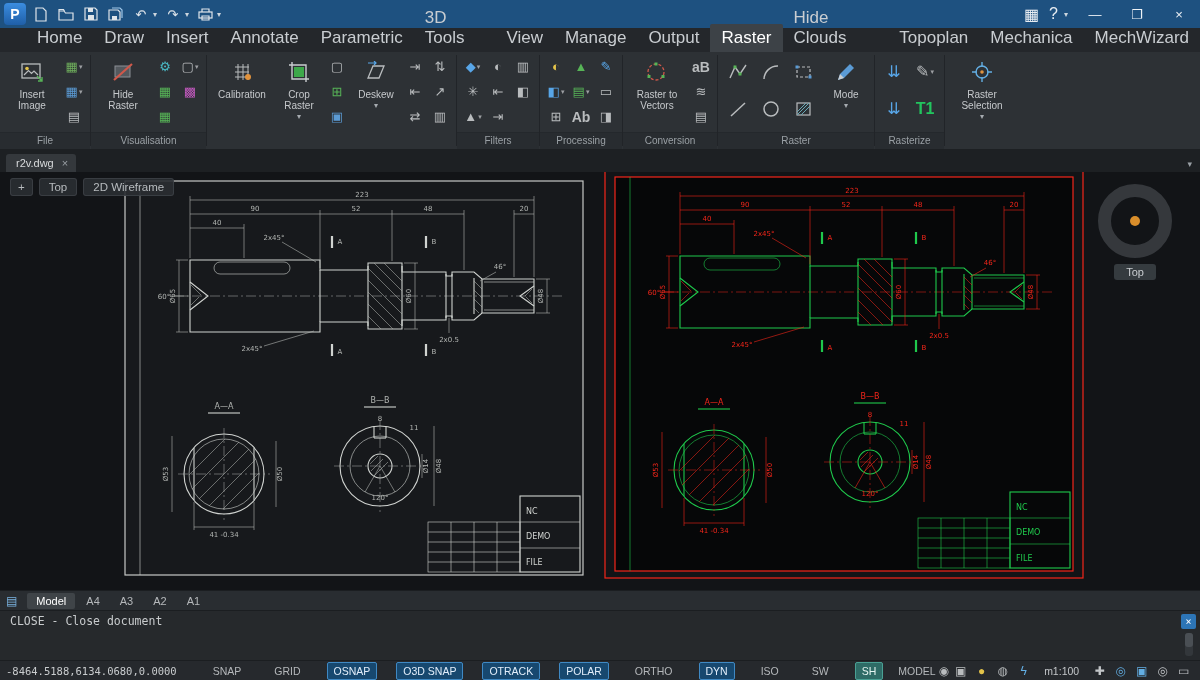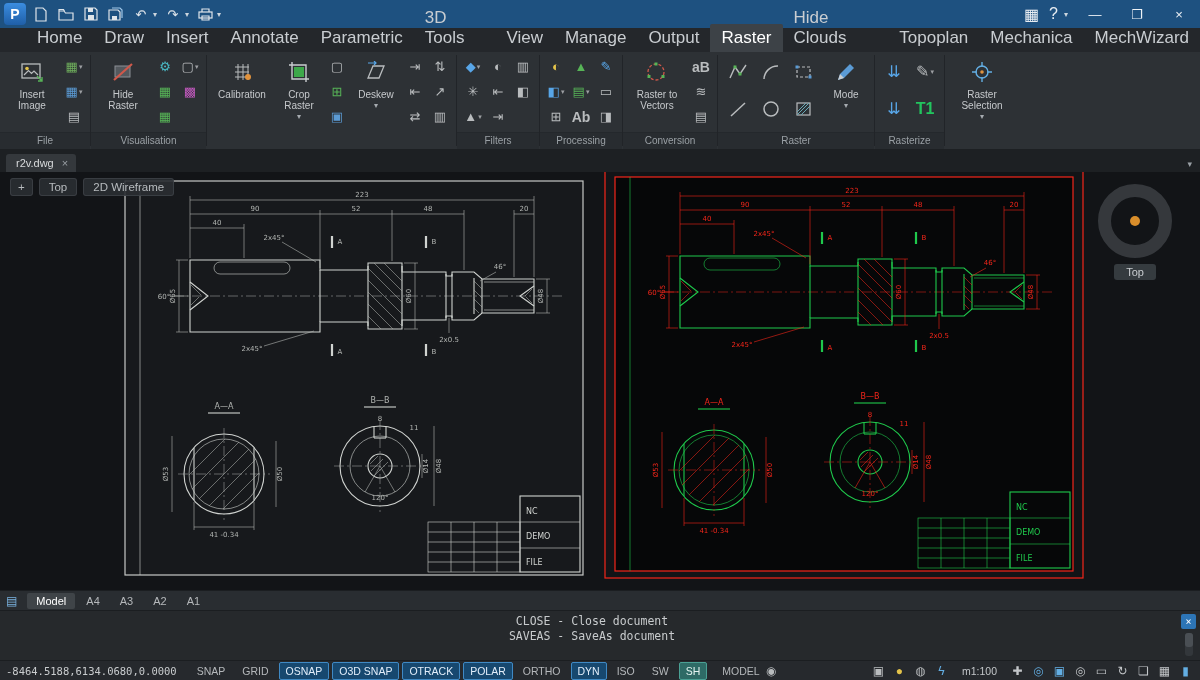--- a/index.html
+++ b/index.html
@@ -108,35 +108,35 @@
   .layoutbar { height:20px; background:#292d31; border-top:1px solid #1b1e21; display:flex;
                align-items:center; gap:2px; padding-left:6px; flex:0 0 20px; }
   .lb-icon { color:#7ab3e0; font-size:12px; margin-right:8px; }
   .ltab { font-size:11px; color:#b5b8bb; padding:2px 9px; }
   .ltab.active { background:#3f4448; color:#ffffff; border-radius:2px; }
 
   
   .cmd { height:50px; background:#26292c; position:relative; padding:3px 26px 3px 10px;
          font-family:"DejaVu Sans Mono", monospace; font-size:11.5px; color:#c8cbcd;
          flex:0 0 50px; border-top:1px solid #1b1e21; }
-  .cmd .line { line-height:15px; white-space:pre;text-align:center; }
+  .cmd .line { line-height:15px; white-space:pre; }
   .cmd-close { position:absolute; right:4px; top:3px; width:15px; height:15px;
                background:var(--accent,#2d75b6); color:#fff; font-size:10px; display:flex;
                align-items:center; justify-content:center; border-radius:2px; }
   .cmd-scroll { position:absolute; right:7px; top:22px; bottom:4px; width:8px; background:#33373b;
                 border-radius:3px; }
   .cmd-scroll .thumb { width:8px; height:14px; background:#4a4f54; border-radius:3px; }
 
   
   .statusbar { height:20px; background:#26292d; border-top:1px solid #1b1e21; display:flex;
                align-items:center; gap:3px; padding:0 6px; font-size:10.5px; color:#b5b8bb;
                flex:0 0 20px; }
   .coords { font-family:"DejaVu Sans Mono", monospace; font-size:10.5px; color:#c9ccce;
             margin-right:10px; white-space:nowrap; }
-  .tg { padding:2px 6px; border-radius:2px; border:1px solid transparent; white-space:nowrap; }
+  .tg { padding:2px 6px; border-radius:2px; border:1px solid transparent; white-space:nowrap;margin-left:16px; }
   .tg.blue  { background:var(--toggle_active,#17486f); border-color:var(--toggle_border,#3f89c4);
               color:#e2eefb; }
   .tg.green { background:var(--toggle_green,#2e6b66); border-color:#4aa094; color:#e4f4f1; }
   .sb-model { margin-left:12px; white-space:nowrap; }
   .sb-ic { width:17px; height:16px; display:flex; align-items:center; justify-content:center;
            font-size:12px; color:#b9bcbe; }
   .sb-right { margin-left:auto; display:flex; align-items:center; gap:4px; }
   .sb-scale { margin:0 8px; color:#c3c6c9; white-space:nowrap; }
 </style>
 </head>
@@ -735,21 +735,20 @@
     <span class="lb-icon">▤</span>
     <span class="ltab active">Model</span>
     <span class="ltab">A4</span>
     <span class="ltab">A3</span>
     <span class="ltab">A2</span>
     <span class="ltab">A1</span>
   </div>
 
   <div class="cmd">
     <div class="line">CLOSE - Close document</div>
-    <div class="line">SAVEAS - SaveAs document</div>
     <div class="cmd-close">×</div>
     <div class="cmd-scroll">
       <div class="thumb"></div>
     </div>
   </div>
 
   <div class="statusbar">
     <span class="coords">-8464.5188,6134.0680,0.0000</span>
     <span class="tg">SNAP</span>
     <span class="tg">GRID</span>

